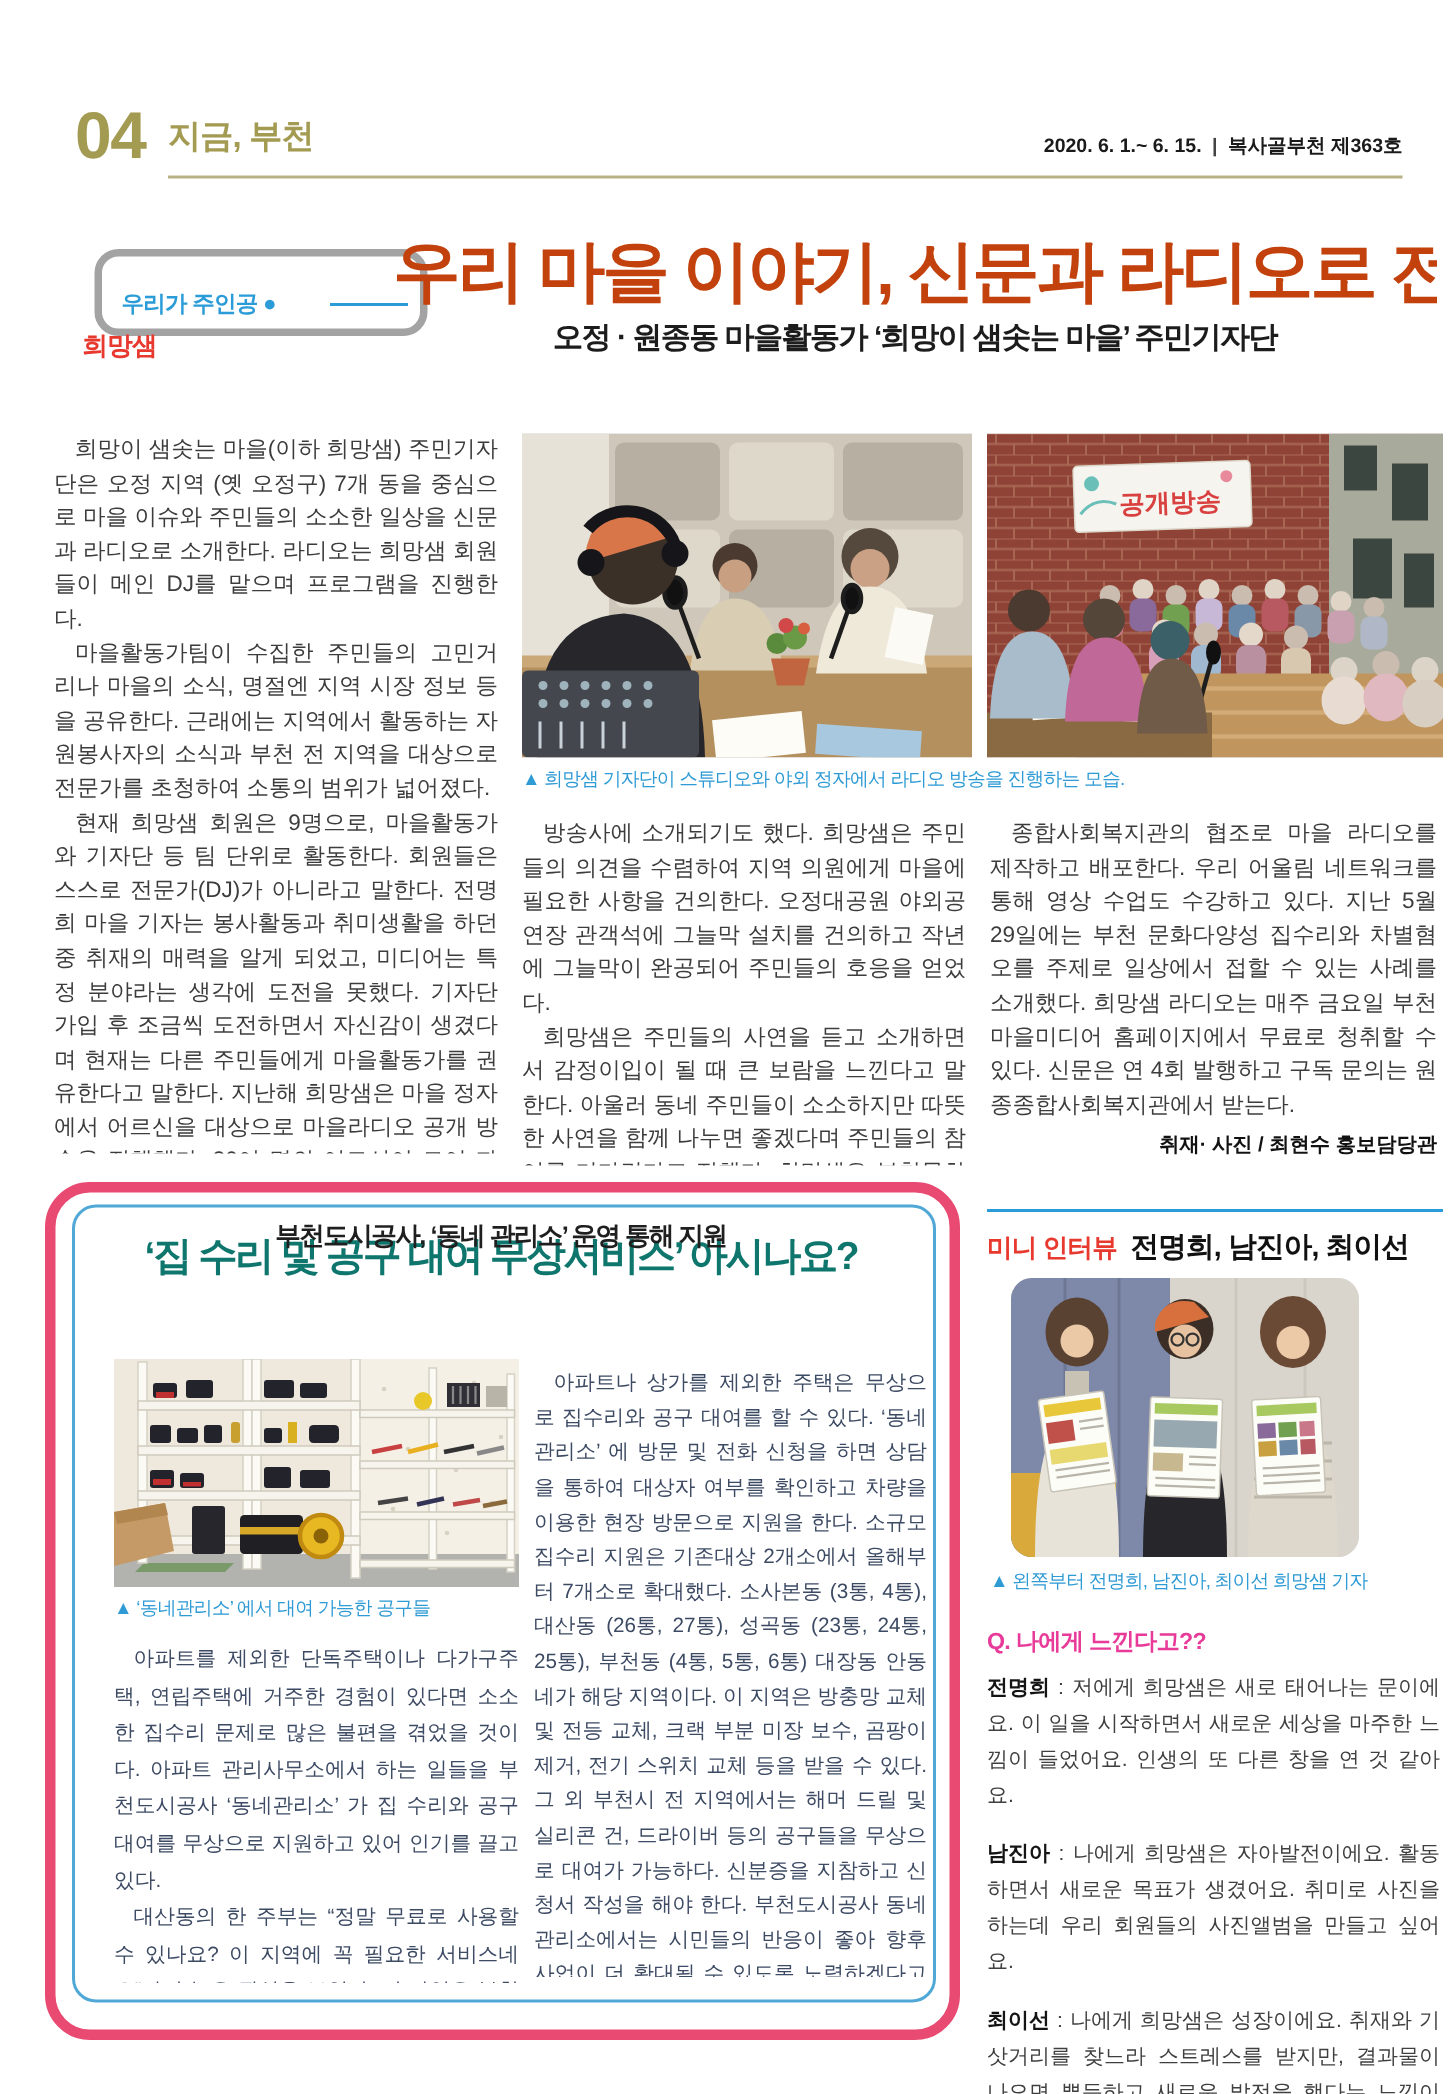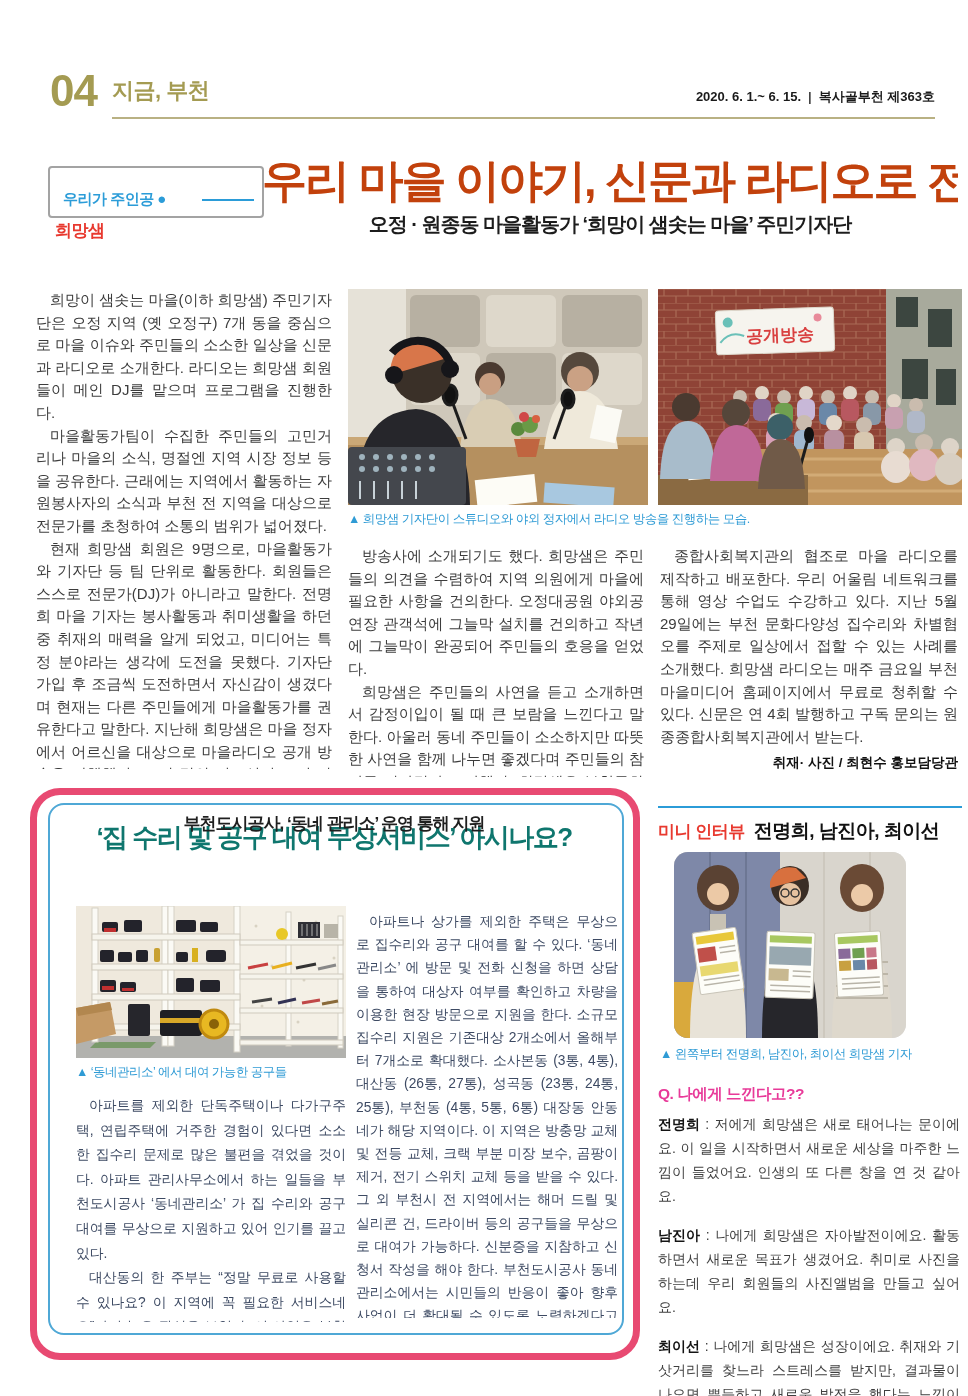--- a/index.html
+++ b/index.html
@@ -8,21 +8,21 @@
   .abs{position:absolute;}
 
   
   .page-num{left:50px;top:66px;font-size:44px;font-weight:800;color:#a49b52;letter-spacing:-1px;}
   .section-label{left:112px;top:76px;font-size:22px;font-weight:800;color:#a49b52;letter-spacing:-0.5px;}
   .header-rule{left:112px;top:117px;width:823px;height:2px;background:#b9b183;}
   .dateline{right:33px;top:88px;font-size:13px;font-weight:700;color:#1a1a1a;}
   .dateline .sep{margin:0 7px;color:#444;}
 
   
-  .badge-box{left:48px;top:166px;width:212px;height:48px;border:2px solid #a3a3a3;border-radius:4px;}
+  .badge-box{left:63px;top:166px;width:212px;height:48px;border:5px solid #a3a3a3;border-radius:16px;}
   .badge-label{position:absolute;left:13px;bottom:7px;color:#2b9cd8;font-weight:800;font-size:15px;letter-spacing:-0.5px;}
   .badge-line{position:absolute;left:152px;right:8px;bottom:15px;height:2px;background:#2b9cd8;}
   .badge-sub{left:55px;top:219px;color:#e8392f;font-weight:800;font-size:17px;letter-spacing:-0.5px;}
 
   
   .main-title{left:262px;top:151px;width:696px;text-align:right;font-size:45px;font-weight:900;
               color:#c2410c;letter-spacing:-2px;white-space:nowrap;overflow:hidden;}
   .main-subtitle{left:262px;top:211px;width:696px;text-align:center;font-size:20px;font-weight:600;
               color:#1c1c1c;letter-spacing:-1px;white-space:nowrap;overflow:hidden;}
 

